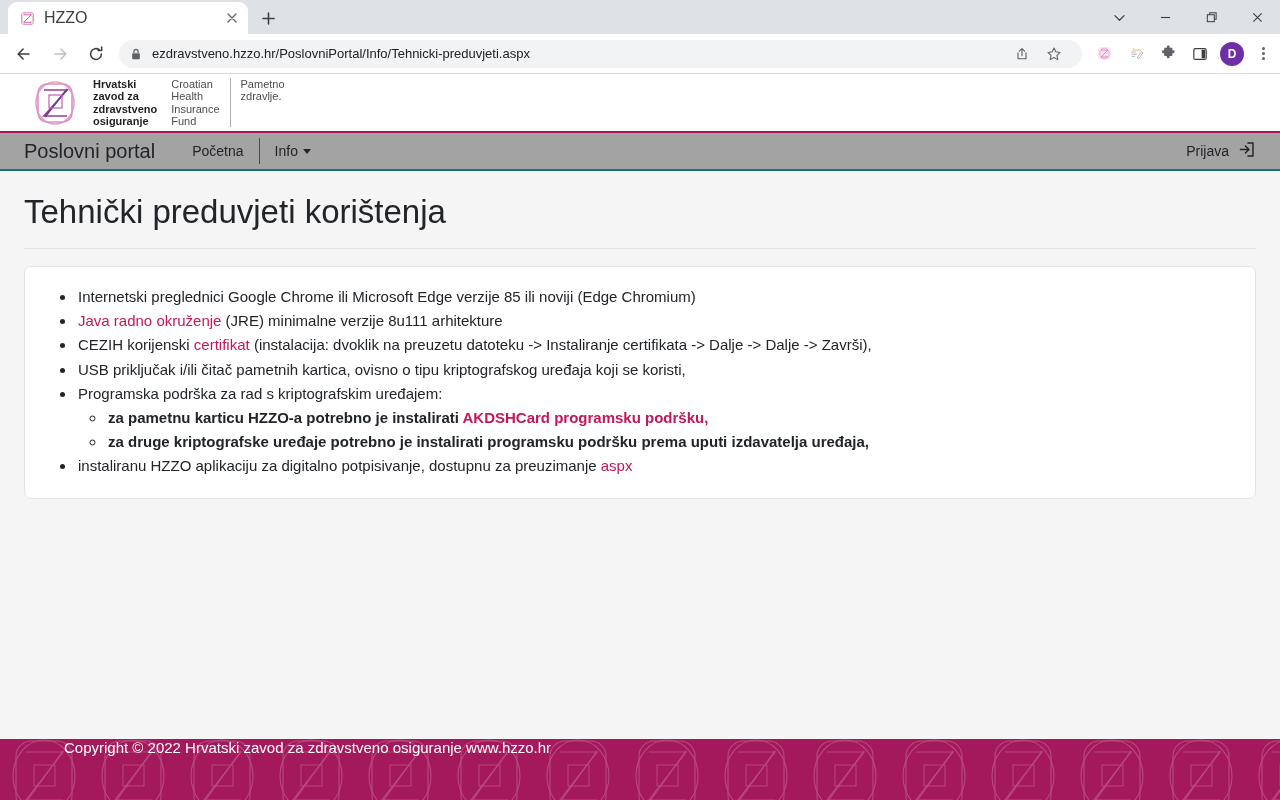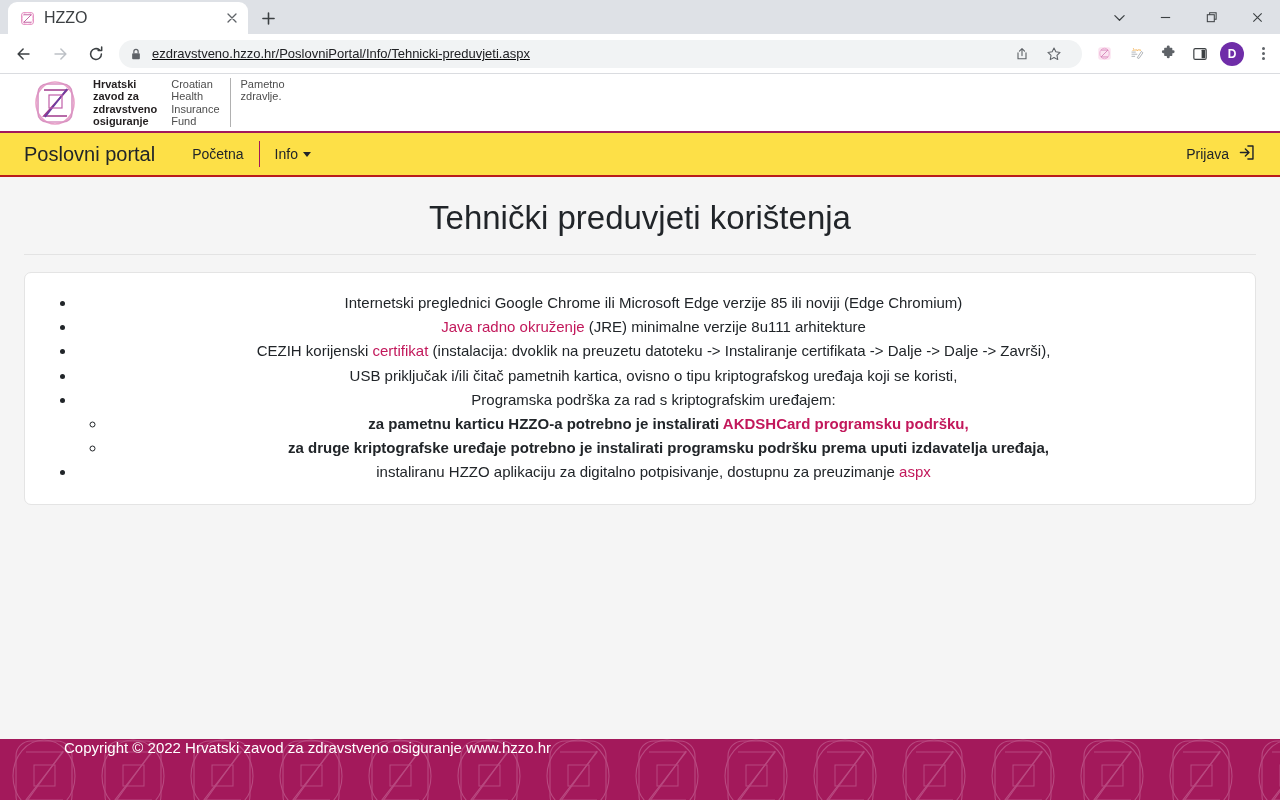--- a/index.html
+++ b/index.html
@@ -98,21 +98,20 @@
   .omnibox {
     flex: 1;
     height: 28px;
     background: #f1f3f4;
     border-radius: 14px;
     display: flex;
     align-items: center;
     padding: 0 12px 0 11px;
     margin: 0 6px 0 5px;
     min-width: 0;
-    text-decoration: underline;
   }
   .lock { margin-right: 10px; display: flex; align-items: center; flex:none; }
   .url {
     font-size: 13px;
     color: #202124;
     white-space: nowrap;
     overflow: hidden;
     text-overflow: ellipsis;
   }
   .omni-actions { display: flex; align-items: center; margin-left: auto; }
@@ -175,24 +174,24 @@
   .logo-sep {
     width: 1px;
     align-self: stretch;
     background: #b0b0b0;
     margin: 0 10px;
   }
   .logo-sl { color: #4d4d4d; white-space: nowrap; }
 
   
   .navbar {
-    background: #fde047;
-    height: 46px;
+    background: #a3a3a3;
+    height: 40px;
     border-top: 2px solid #a3195b;
-    border-bottom: 2px solid #b91c1c;
+    border-bottom: 2px solid #0f766e;
     display: flex;
     align-items: center;
     padding: 0 24px;
     flex: none;
   }
   .brand {
     font-size: 20px;
     color: #212529;
     margin-right: 26px;
     white-space: nowrap;
@@ -221,21 +220,20 @@
   }
   .nav-right { margin-left: auto; display: flex; align-items: center; }
   .login-label { font-size: 14px; color: #212529; margin-right: 8px; }
 
   
   .page-main {
     background: #f5f5f5;
     flex: 1;
     padding: 0 24px;
     overflow: hidden;
-    text-align: center;
   }
   .page-title {
     font-size: 33px;
     font-weight: normal;
     color: #212529;
     margin: 22px 0 0 0;
     padding-bottom: 17px;
     border-bottom: 1px solid #e3e3e3;
     line-height: 1.15;
   }

